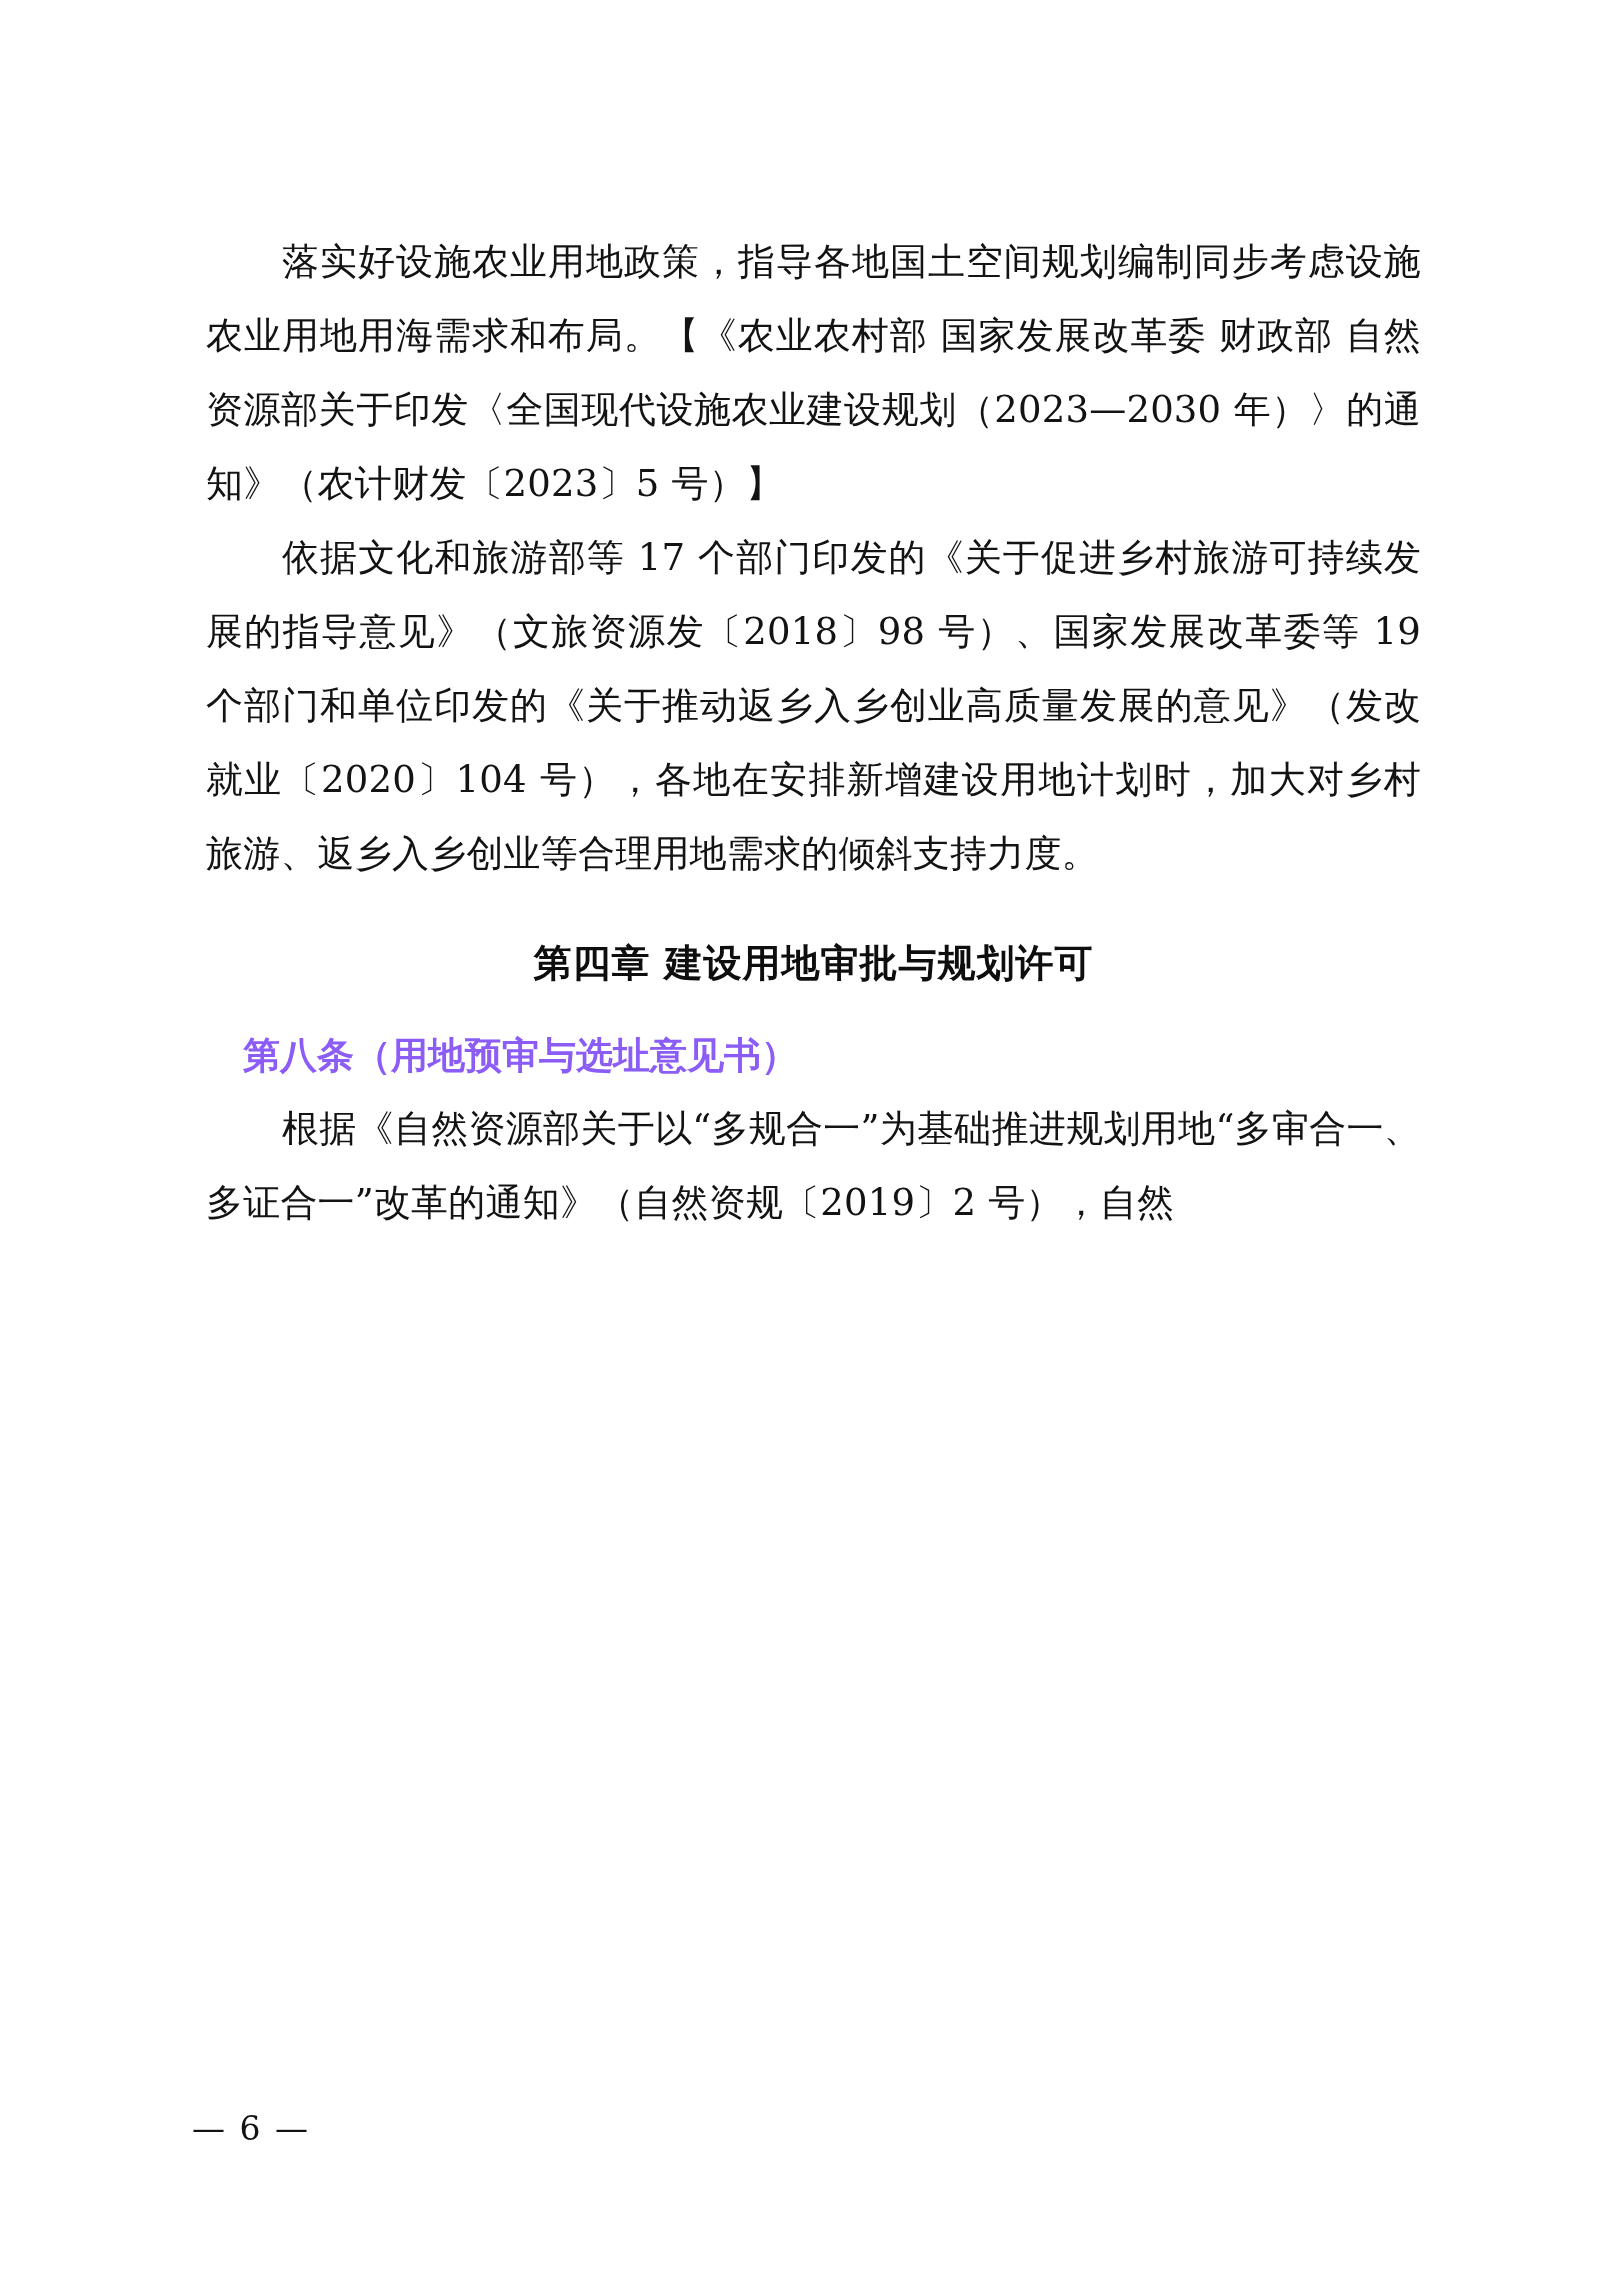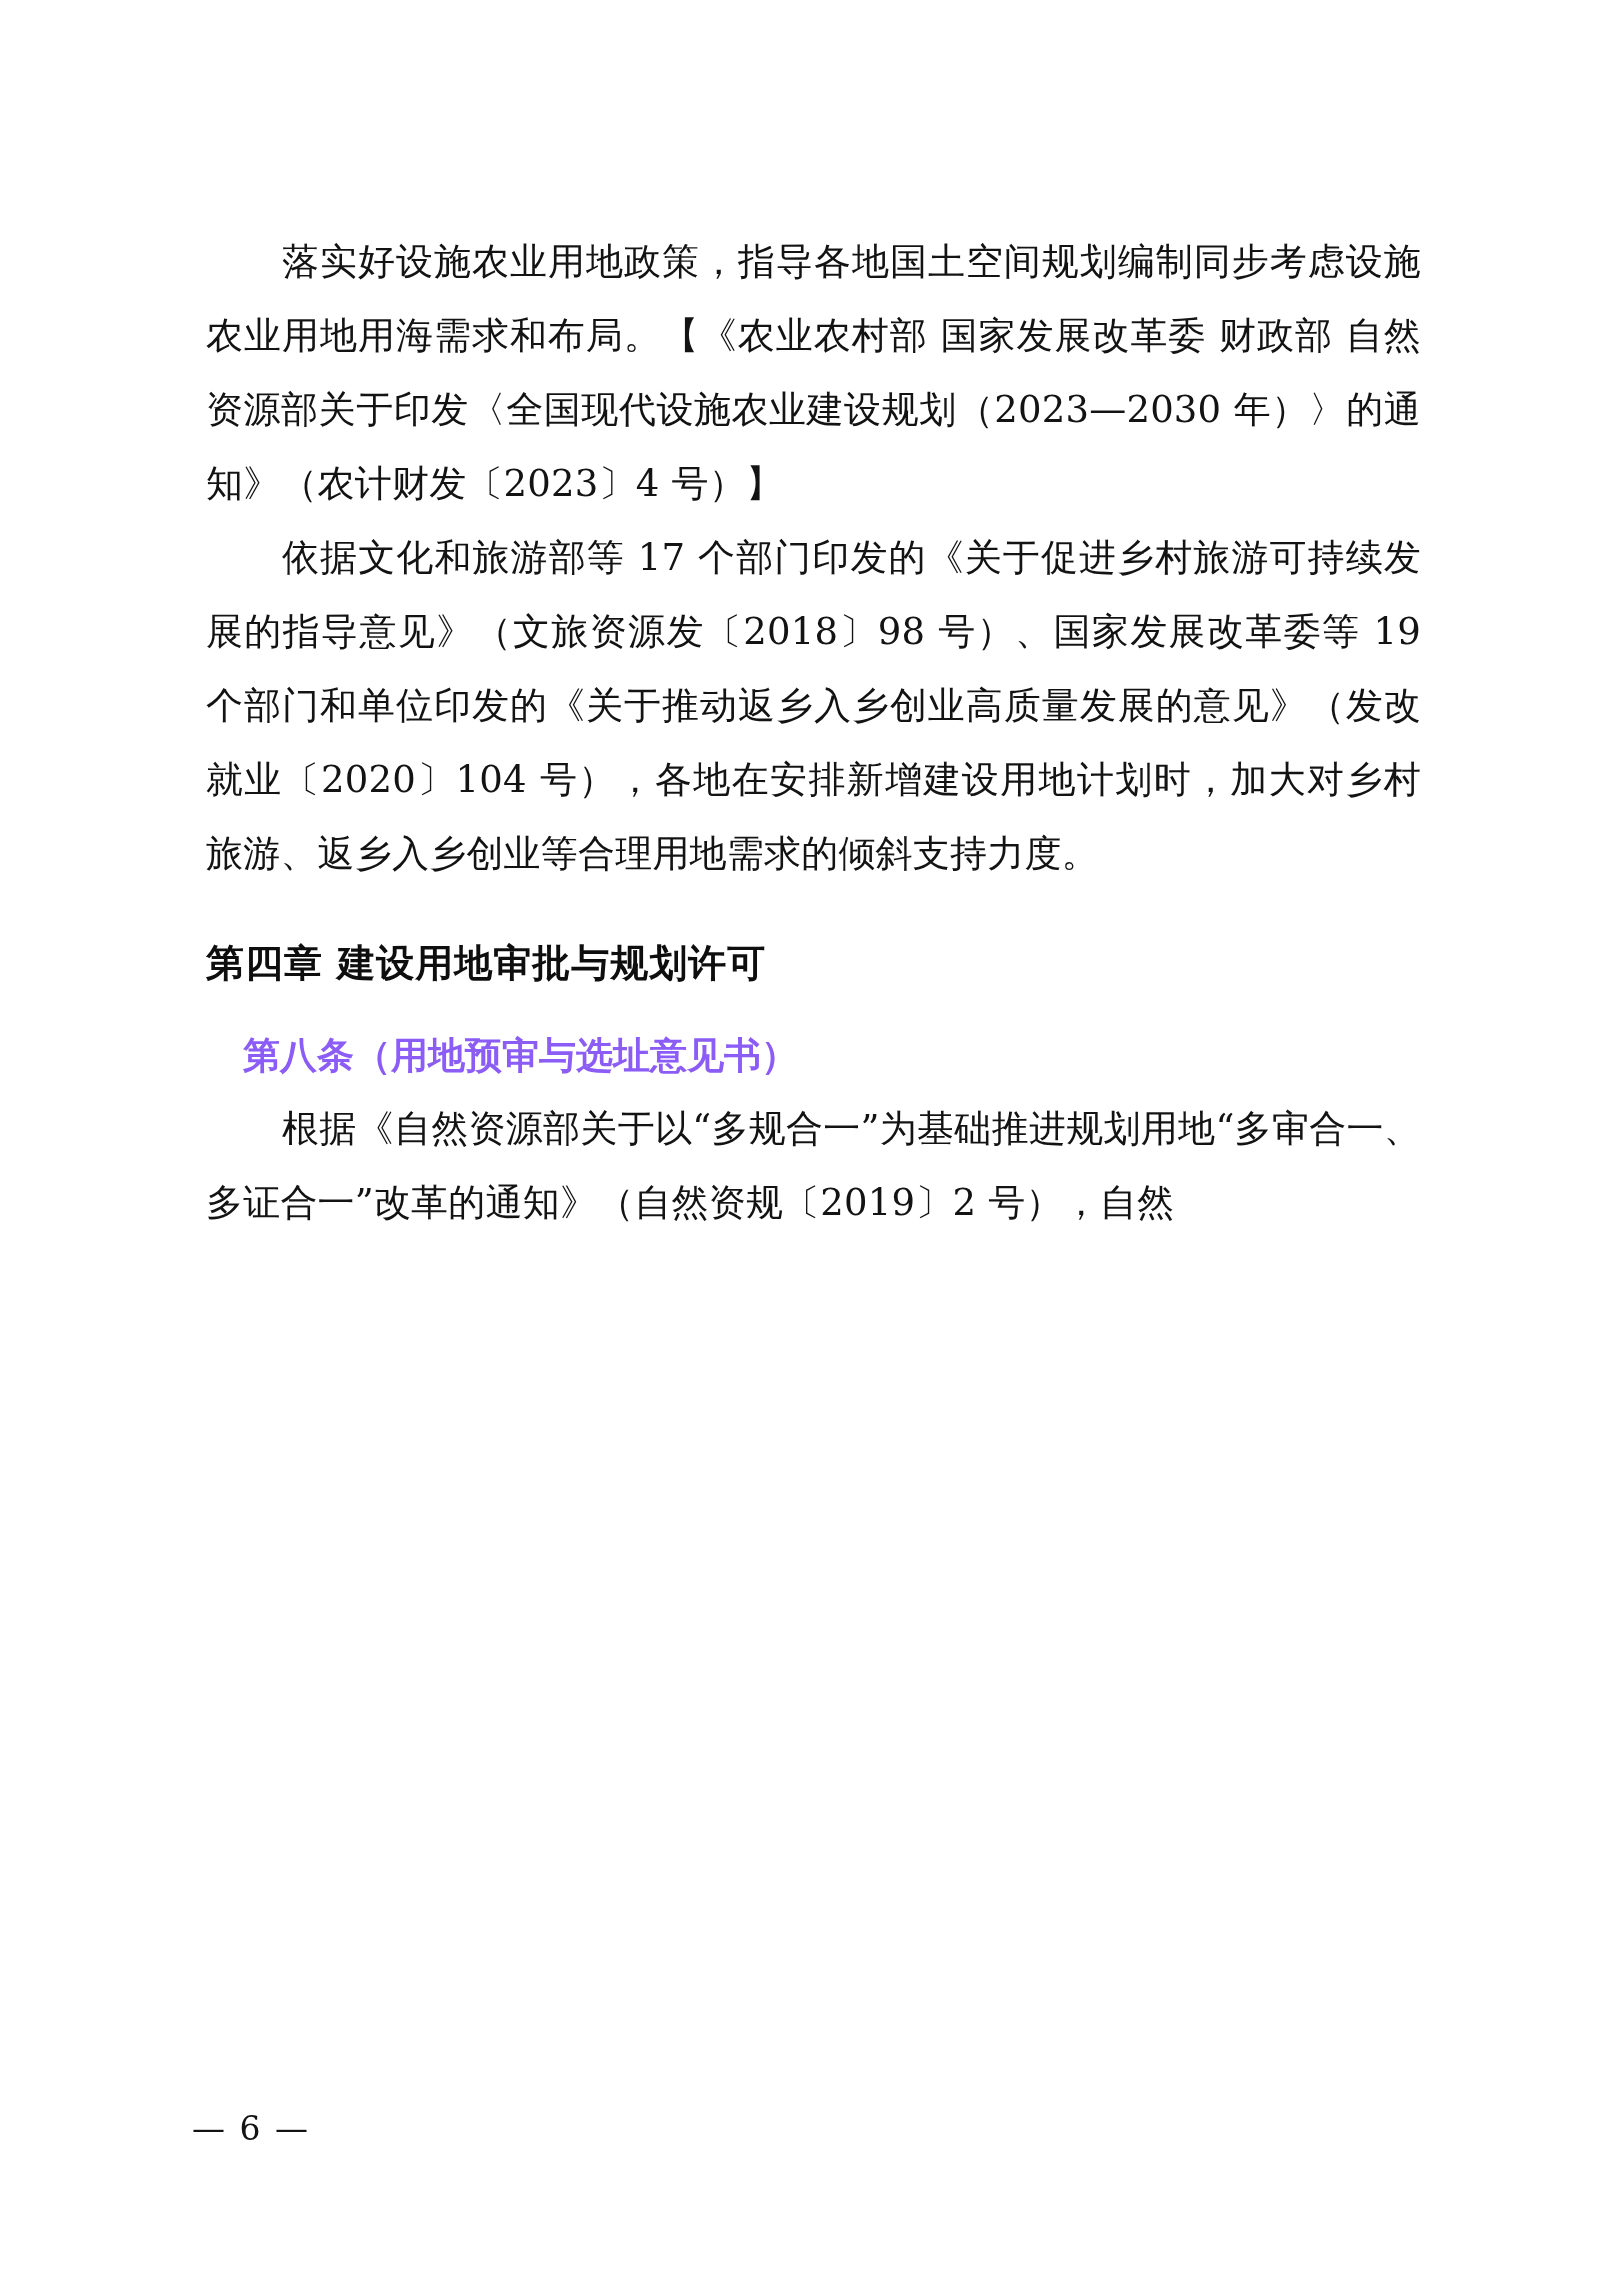--- a/index.html
+++ b/index.html
@@ -39,21 +39,21 @@
     letter-spacing: 0.2px;
     color: #131313;
   }
   p.indent {
     text-indent: 76px;
   }
   h2.chapter-title {
     margin: 35px 0 17.6px 0;
     font-size: 38px;
     line-height: 74px;
-    text-align: left;
+    text-align: center;
     font-weight: bold;
     letter-spacing: 1px;
     color: #0e0e0e;
   }
   h3.article-title {
     margin: 0 0 0 0;
     font-size: 37px;
     line-height: 74px;
     font-weight: bold;
     text-indent: 37px;
@@ -70,21 +70,21 @@
     font-family: "DejaVu Serif", "Liberation Serif", serif;
   }
 </style>
 </head>
 <body>
 
 <div class="page">
   <div class="content">
 
 
-    <p class="body-text indent">落实好设施农业用地政策，指导各地国土空间规划编制同步考虑设施农业用地用海需求和布局。【《农业农村部 国家发展改革委 财政部 自然资源部关于印发〈全国现代设施农业建设规划（2023—2030 年）〉的通知》（农计财发〔2023〕4 号）】</p>
+    <p class="body-text indent">落实好设施农业用地政策，指导各地国土空间规划编制同步考虑设施农业用地用海需求和布局。【《农业农村部 国家发展改革委 财政部 自然资源部关于印发〈全国现代设施农业建设规划（2023—2030 年）〉的通知》（农计财发〔2023〕5 号）】</p>
 
     <p class="body-text indent">依据文化和旅游部等 17 个部门印发的《关于促进乡村旅游可持续发展的指导意见》（文旅资源发〔2018〕98 号）、国家发展改革委等 19 个部门和单位印发的《关于推动返乡入乡创业高质量发展的意见》（发改就业〔2020〕104 号），各地在安排新增建设用地计划时，加大对乡村旅游、返乡入乡创业等合理用地需求的倾斜支持力度。</p>
 
     <h2 class="chapter-title">第四章  建设用地审批与规划许可</h2>
 
     <h3 class="article-title">第八条（用地预审与选址意见书）</h3>
 
 
     <p class="body-text indent">根据《自然资源部关于以“多规合一”为基础推进规划用地“多审合一、多证合一”改革的通知》（自然资规〔2019〕2 号），自然</p>
 

